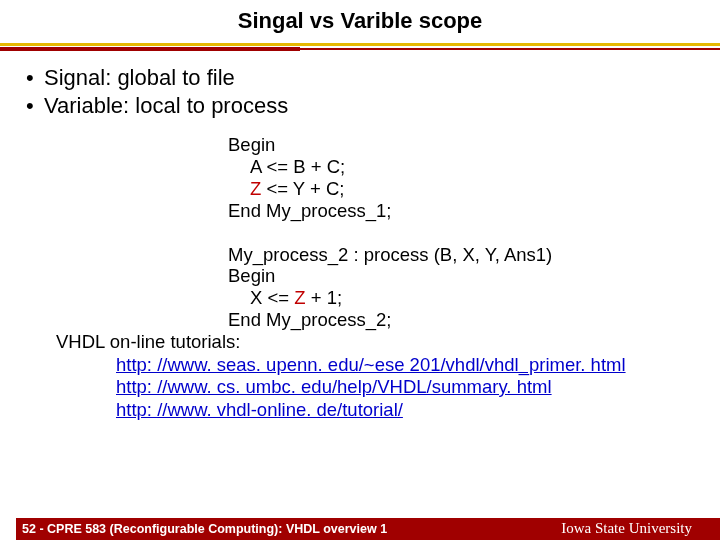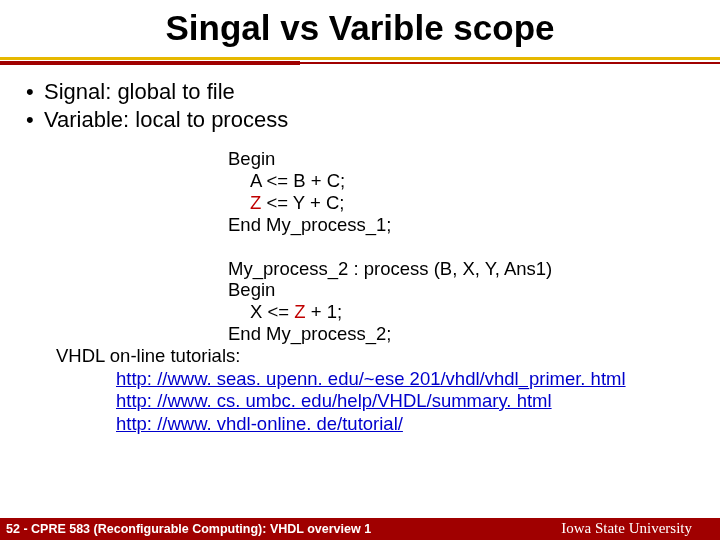--- a/index.html
+++ b/index.html
@@ -6,21 +6,21 @@
   body {
     width: 720px;
     height: 540px;
     background: #fff;
     font-family: Arial, Helvetica, sans-serif;
     position: relative;
     overflow: hidden;
   }
   .title {
     text-align: center;
-    font-size: 35px;
+    font-size: 22px;
     font-weight: bold;
     color: #000;
     padding-top: 8px;
     padding-bottom: 6px;
   }
   .rule-wrap {
     position: relative;
     height: 14px;
     margin-bottom: 10px;
   }
@@ -73,21 +73,21 @@
   .tutorials .lead { display: inline; }
   .tutorials a,
   .tutorials .link {
     color: #0000cc;
     text-decoration: underline;
     padding-left: 60px;
     display: block;
   }
   .footer {
     position: absolute;
-    left: 0; right: 0; bottom: 0;
+    left: 16px; right: 0; bottom: 0;
     height: 22px;
     background: #a00000;
     color: #fff;
     font-size: 12.5px;
     font-weight: bold;
     display: flex;
     align-items: center;
     padding-left: 6px;
     margin-top: 36px;
   }

